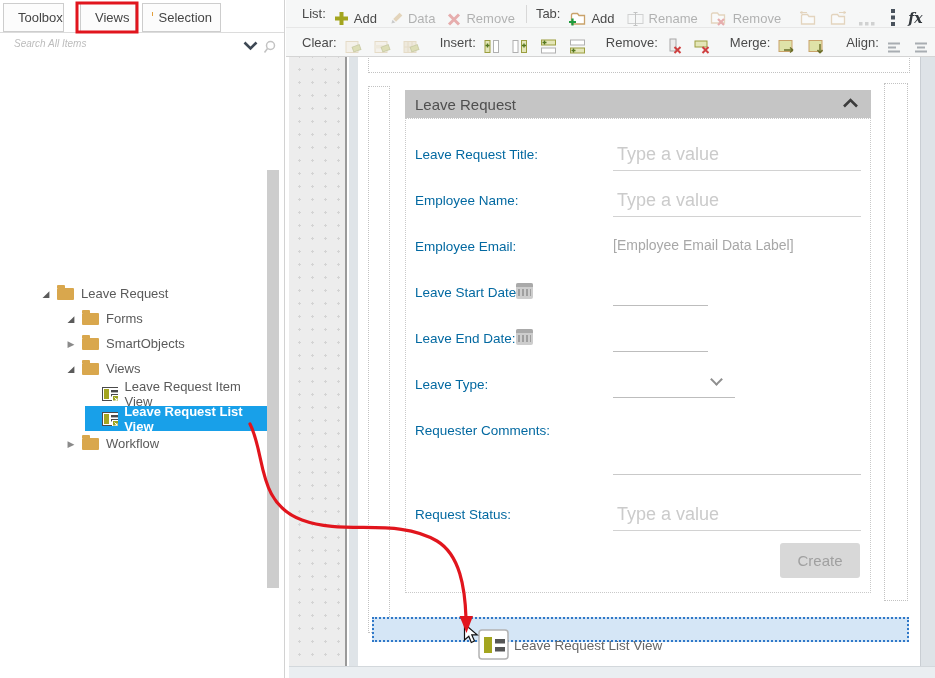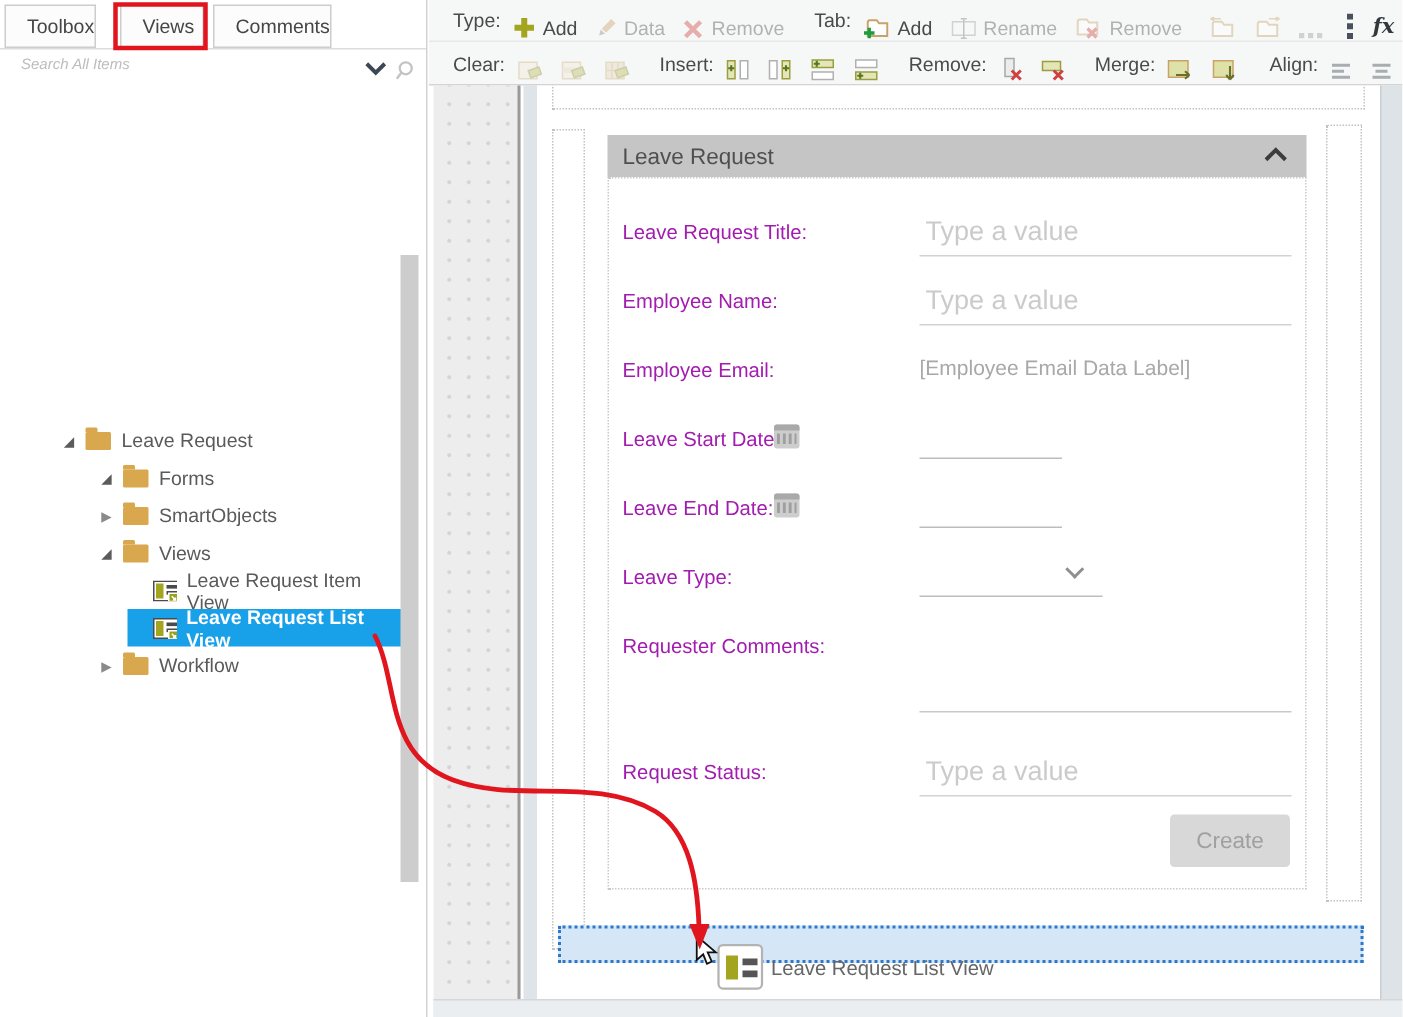--- a/index.html
+++ b/index.html
@@ -61,21 +61,21 @@
   #left-cell { left:10px; top:29px; width:22px; height:547px; }
   #right-cell { left:526px; top:26px; width:24px; height:518px; }
 
   #panel-header { position:absolute; left:47px; top:33px; width:466px; height:28px; background:#c5c5c5; display:flex; align-items:center; }
   #panel-title { font-size:15px; color:#4f4f4f; margin-left:10px; }
   #panel-collapse { position:absolute; right:12px; top:7px; }
 
   #panel-content { position:absolute; left:47px; top:61px; width:466px; height:475px; border:1px dotted #c9c9c9; }
 
   .frow { position:absolute; left:57px; width:446px; }
-  .flabel { position:absolute; left:0; top:8px; font-size:13.5px; color:#a21caf; }
+  .flabel { position:absolute; left:0; top:8px; font-size:13.5px; color:#0369a1; }
   .fctl { position:absolute; left:198px; top:0; }
   .fctl.wide { width:248px; }
   .ph { padding:5px 4px 5px 4px; font-size:18px; color:#cbcbcb; }
   .uline { border-bottom:1px solid #d2d2d2; }
   .uline-dark { border-bottom:1px solid #bdbdbd; }
   .datebox { width:95px; height:29px; }
   .cal { position:absolute; left:101px; top:6px; width:17px; height:16px; background:#cdcdcd; border-radius:2px; }
   .cal::before { content:""; position:absolute; left:0; right:0; top:0; height:4px; background:#a9a9a9; border-radius:2px 2px 0 0; }
   .cal::after { content:""; position:absolute; left:2px; right:2px; top:6px; height:7px;
     background-image:repeating-linear-gradient(90deg,#9f9f9f 0 2px, transparent 2px 4px);
@@ -119,21 +119,21 @@
       </svg>
       <span>Views</span>
     </div>
     <div class="tab" id="tab-selection">
       <svg width="15" height="14">
         <rect x="1" y="1" width="4.5" height="4" fill="#e39f3c"></rect>
         <path d="M3 5 v7.5 h5 M3 7 h5" stroke="#c2c2c2" fill="none"></path>
         <rect x="8.5" y="5" width="4.5" height="4" fill="#e39f3c"></rect>
         <rect x="8.5" y="10" width="4.5" height="4" fill="#e39f3c"></rect>
       </svg>
-      <span>Comments</span>
+      <span>Selection</span>
     </div>
   </div>
 
   <div id="searchrow">
     <div id="search-ph">Search All Items</div>
     <svg id="search-chevron" width="15" height="10">
       <path d="M1.5 1.5 L7.5 7.5 L13.5 1.5" stroke="#3d4854" stroke-width="2.6" fill="none"></path>
     </svg>
     <svg id="search-mag" width="14" height="14">
       <circle cx="7.5" cy="5.5" r="4" stroke="#c3c3c3" stroke-width="1.5" fill="none"></circle>
@@ -193,21 +193,21 @@
       <span class="folder"></span>
       <span>Workflow</span>
     </div>
   </div>
 
   <div id="panel-scrollthumb"></div>
 </div>
 
 <div id="toolbar">
   <div class="tbrow" id="tbrow1">
-    <span class="tlabel">Type:</span>
+    <span class="tlabel">List:</span>
     <div class="tbtn">
       <svg width="15" height="15">
         <rect x="5.5" y="1" width="4" height="13" fill="#a3a51f"></rect>
           <rect x="1" y="5.5" width="13" height="4" fill="#a3a51f"></rect>
       </svg>
       <span>Add</span>
     </div>
     <div class="tbtn disabled">
       <svg width="14" height="14">
         <g transform="rotate(45 7 7)">

